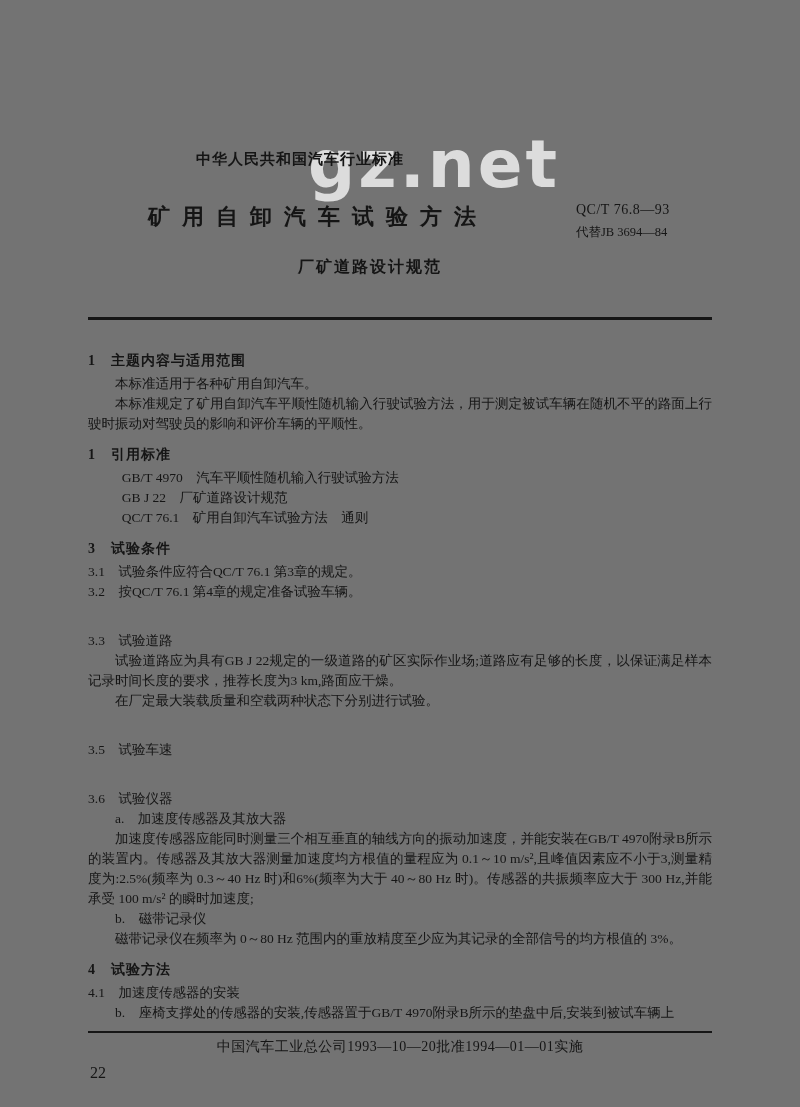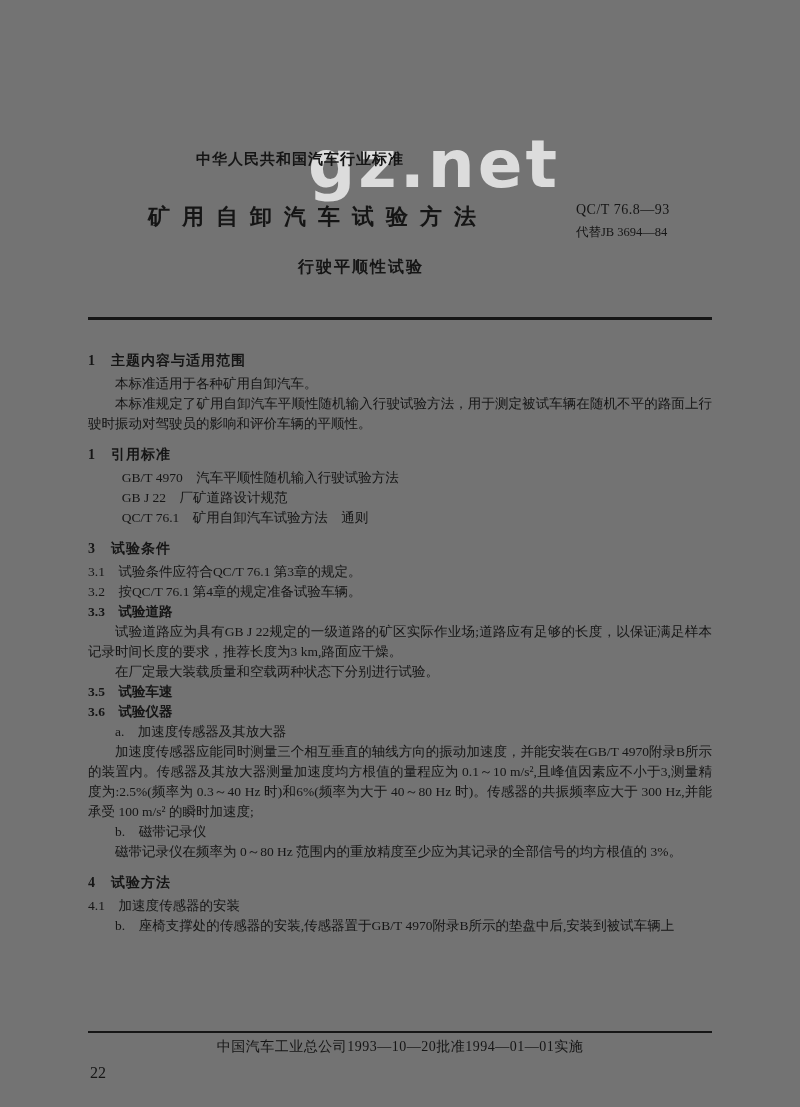--- a/index.html
+++ b/index.html
@@ -43,21 +43,21 @@
     background:#161616;
   }
   .body-text {
     position:absolute; top:340px; left:88px; width:624px;
     font-size:13.5px; line-height:20px; text-align:justify;
   }
   .h-sec {
     font-weight:bold; font-size:14px; letter-spacing:1px;
     margin-top:11px; margin-bottom:3px;
   }
-  .h-sub { font-weight:bold; }
+  .h-sub { font-weight:normal;margin-top:29px; }
   .p-ind { text-indent:2em; }
   .p-ref { padding-left:2.5em; }
   .p-sub { }
   .p-item { padding-left:2em; }
   .footer-rule {
     position:absolute; top:1031px; left:88px; width:624px; height:2px;
     background:#161616;
   }
   .footer-row {
     position:absolute; top:1038px; left:88px; width:624px;
@@ -72,21 +72,21 @@
 <body>
 
 <div class="page">
 
   <div class="watermark">gz.net</div>
 
   <div class="hdr-category">中华人民共和国汽车行业标准</div>
   <div class="hdr-title">矿用自卸汽车试验方法</div>
   <div class="hdr-code">QC/T 76.8—93</div>
   <div class="hdr-replaces">代替JB 3694—84</div>
-  <div class="hdr-subtitle">行驶平顺性试验</div>
+  <div class="hdr-subtitle">厂矿道路设计规范</div>
 
   <div class="rule-thick"></div>
 
   <div class="body-text">
     <div class="h-sec">1　主题内容与适用范围</div>
     <div class="p-ind">本标准适用于各种矿用自卸汽车。</div>
     <div class="p-ind">本标准规定了矿用自卸汽车平顺性随机输入行驶试验方法，用于测定被试车辆在随机不平的路面上行驶时振动对驾驶员的影响和评价车辆的平顺性。</div>
 
     <div class="h-sec">1　引用标准</div>
     <div class="p-ref">GB/T 4970　汽车平顺性随机输入行驶试验方法</div>

